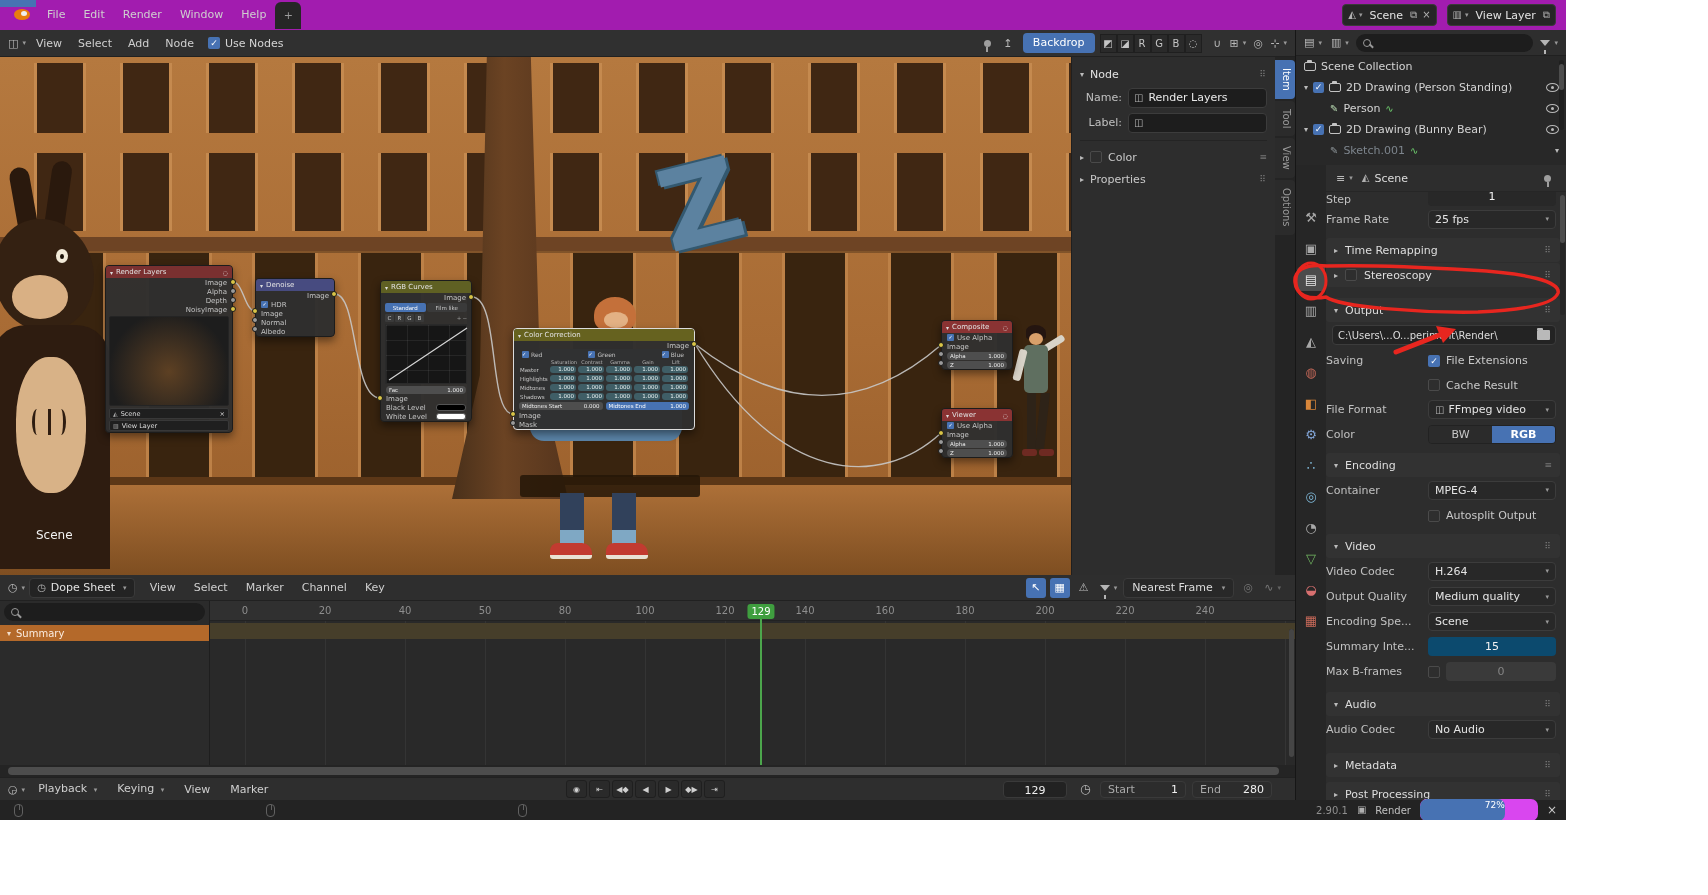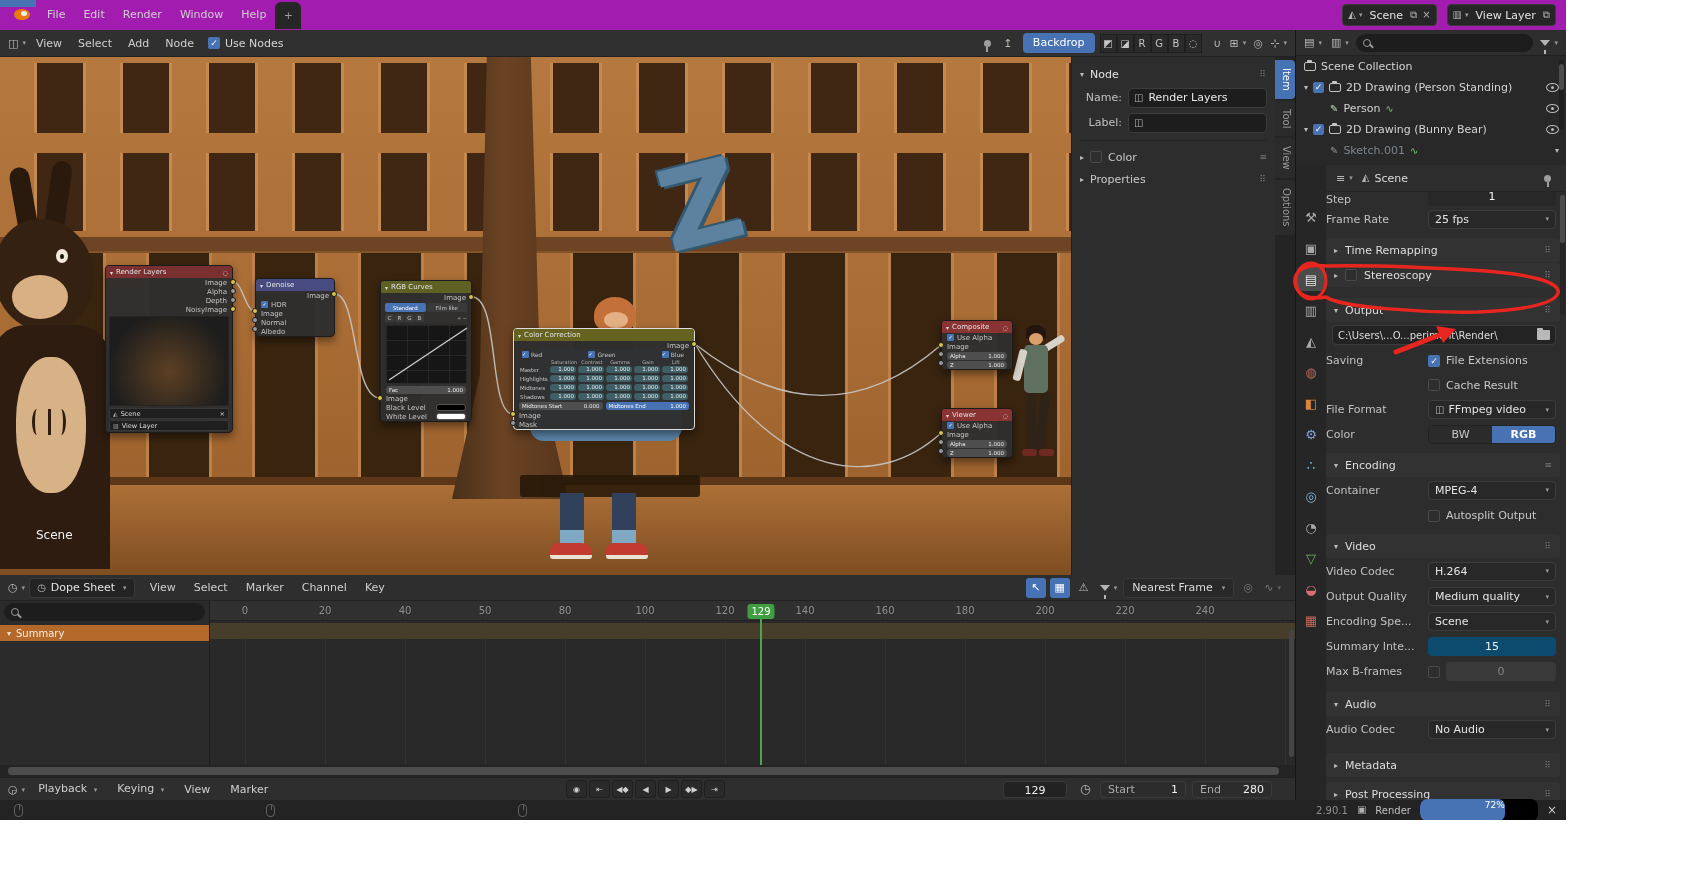--- a/index.html
+++ b/index.html
@@ -228,21 +228,21 @@
 .range-pill{position:absolute;top:3px;height:17px;background:#2c2c2c;border:1px solid #3a3a3a;border-radius:4px;display:flex;align-items:center;padding:0 7px;gap:6px;}
 .range-pill .rl{color:#a9a9a9;}
 .range-pill .rv{color:#f0f0f0;margin-left:auto;}
 .stopwatch{position:absolute;left:1080px;top:4px;color:#b5b5b5;font-size:12px;}
 
 
 #statusbar{position:absolute;left:0;top:800px;width:1566px;height:20px;background:#232323;display:flex;align-items:center;font-size:10px;color:#909090;}
 .mouse-hint{position:absolute;top:3.5px;width:9px;height:13px;border:1px solid #616161;border-radius:4px;}
 .mouse-hint::before{content:"";position:absolute;left:3.5px;top:0;width:1px;height:5px;background:#616161;}
 .sb-right{margin-left:auto;display:flex;align-items:center;gap:9px;padding-right:9px;}
-.progress{position:relative;width:118px;height:22px;background:#000000;border-radius:7px;overflow:hidden;}
+.progress{position:relative;width:118px;height:22px;background:#d946ef;border-radius:7px;overflow:hidden;}
 .progress .fill{position:absolute;left:0;top:0;bottom:0;background:#4772b3;border-radius:7px;}
 .progress .ptext{position:absolute;left:55%;top:0;line-height:13px;color:#fff;font-size:9px;}
 
 
 #annotation{position:absolute;left:0;top:0;z-index:99;pointer-events:none;}
 </style>
 </head>
 <body>
 
 <div id="window">

